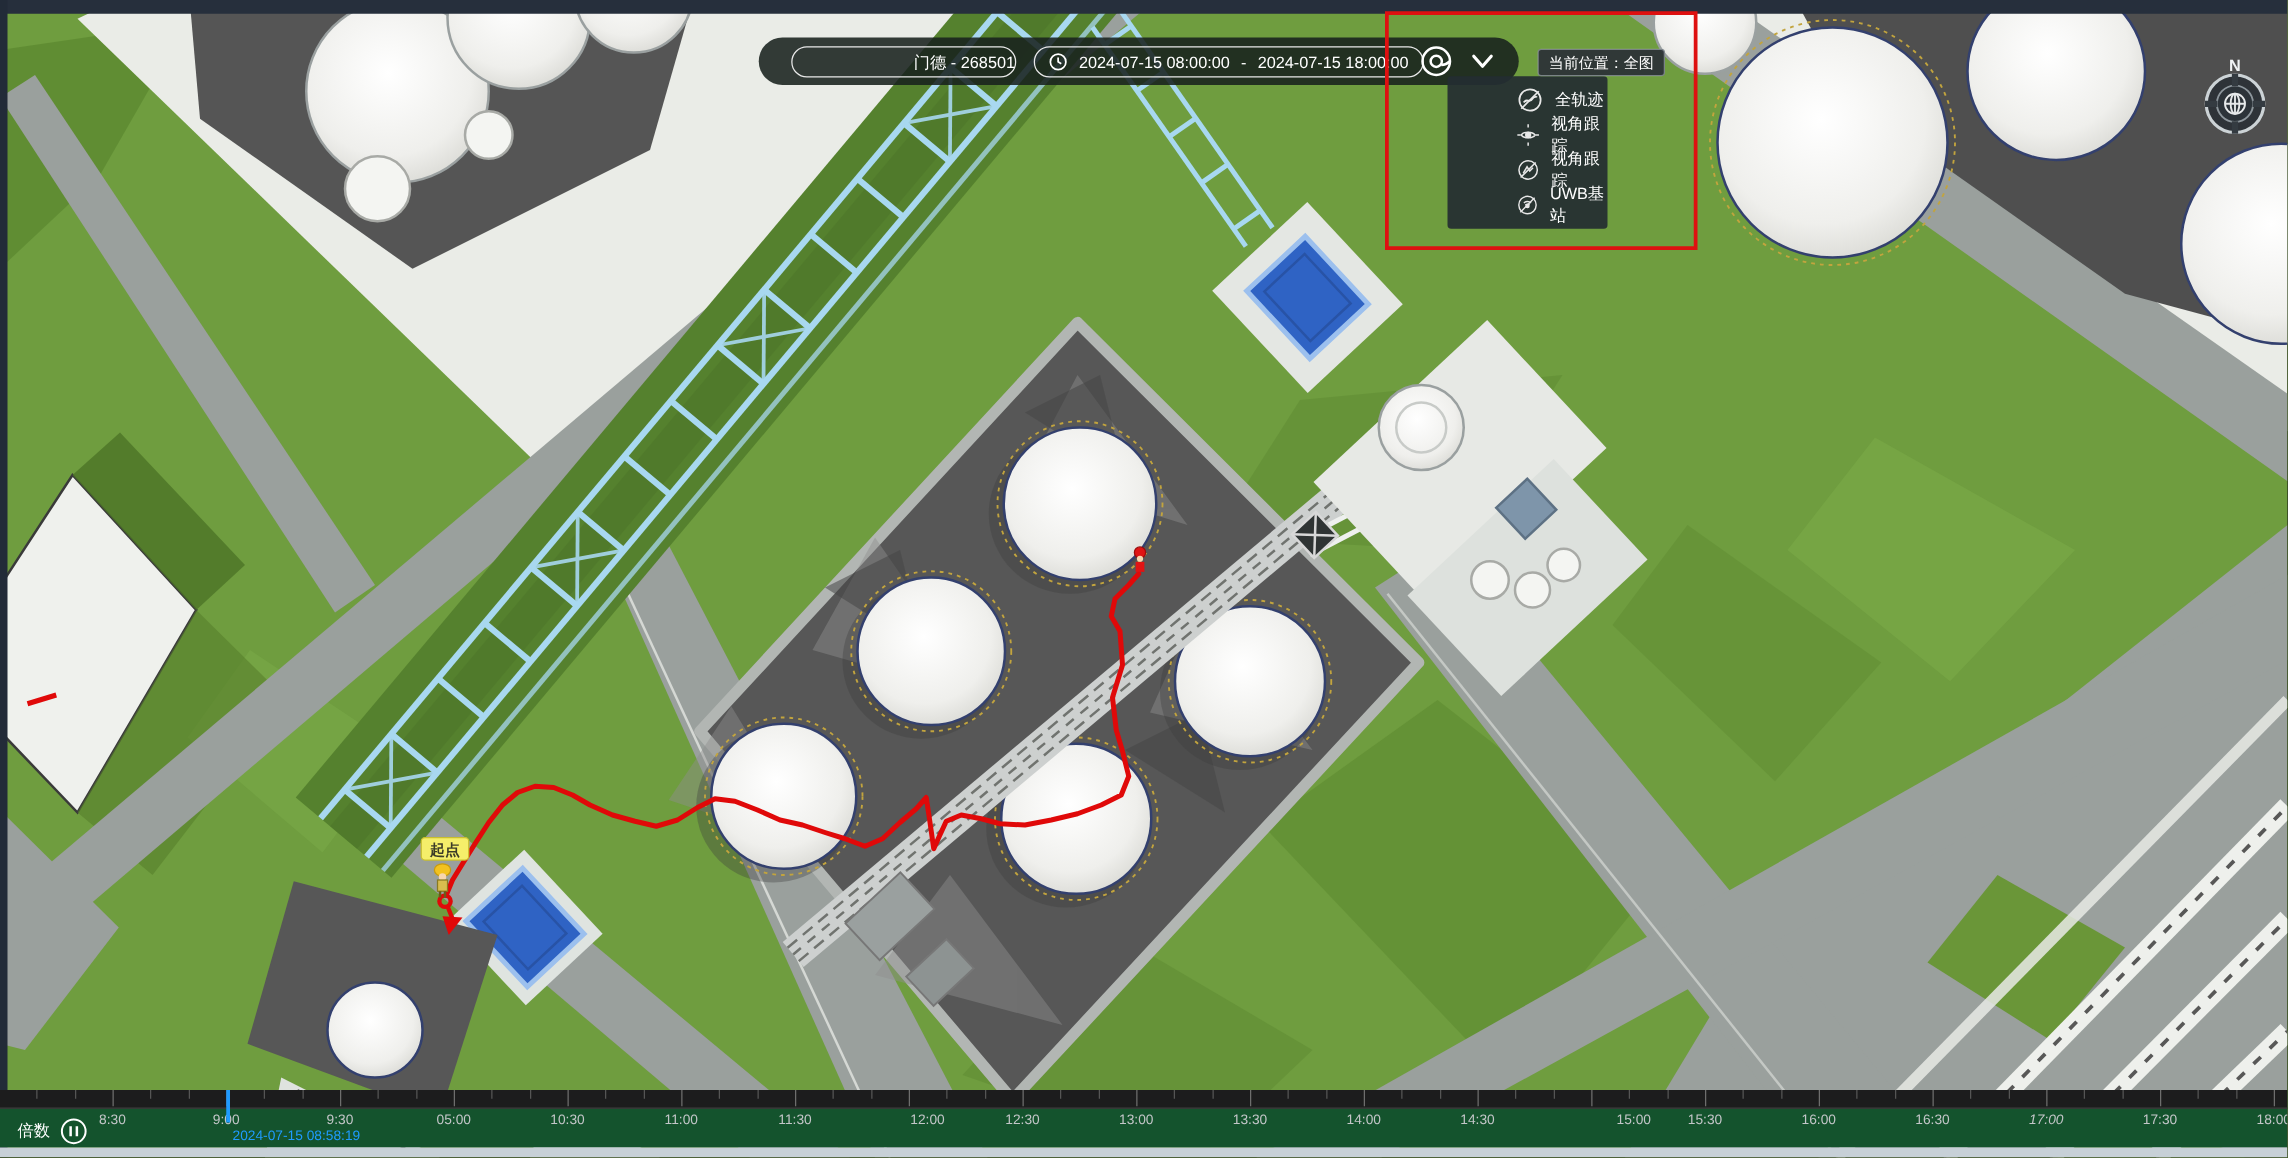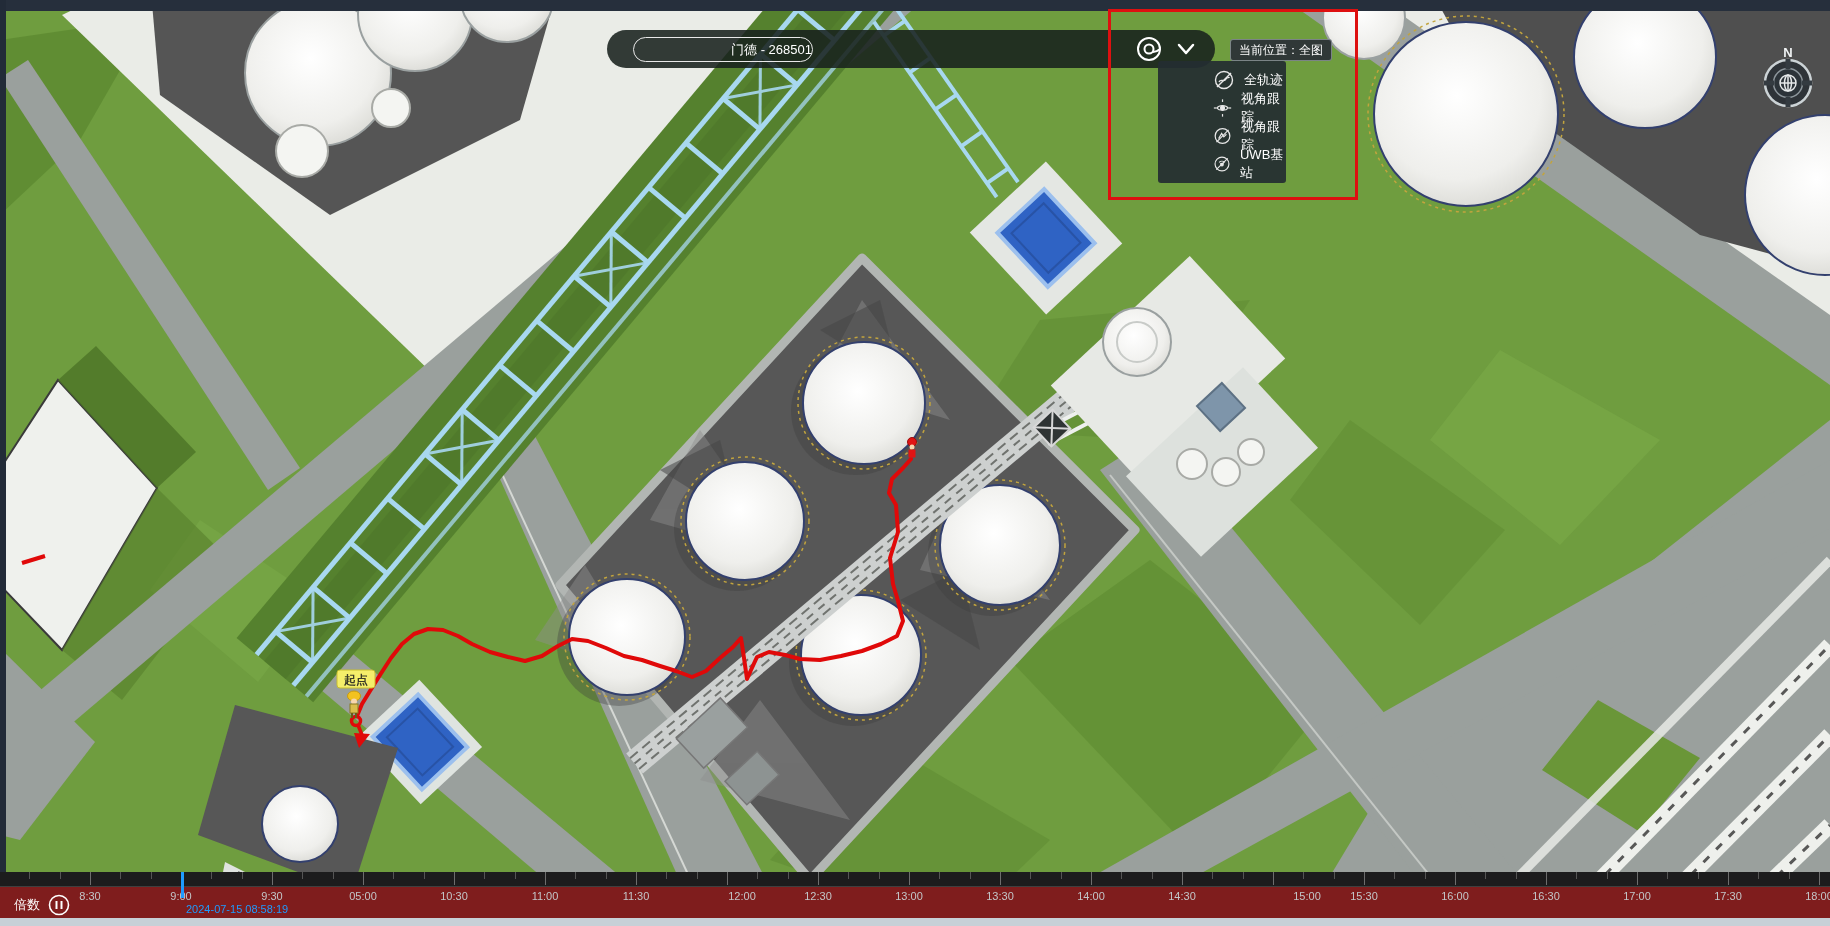--- a/index.html
+++ b/index.html
@@ -11,21 +11,21 @@
   .pill{position:absolute;top:7px;height:25px;border:1.5px solid #e9e9e9;border-radius:14px;display:flex;align-items:center;color:#fff;font-size:13px;box-sizing:border-box;}
   .pill-person{left:26px;width:180px;padding-left:25px;justify-content:flex-end;}
   .pill-time{left:220px;width:312px;justify-content:center;gap:9px;}
   .iconbtn{position:absolute;top:5px;width:28px;height:28px;cursor:pointer;}
   
   .dropdown{left:1158px;top:61px;width:128px;background:rgba(36,45,50,.93);border-radius:3px;padding:5px 0;}
   .dd-item{height:28px;display:flex;align-items:center;gap:9px;padding-left:11px;color:#fff;font-size:13px;cursor:pointer;margin-left:44px;}
   .badge{left:1230px;top:39px;height:20px;line-height:20px;padding:0 8px;background:rgba(42,48,54,.92);border:1px solid rgba(185,195,200,.55);border-radius:3px;color:#fff;font-size:12px;}
   .redbox{left:1108px;top:9px;width:250px;height:191px;border:3px solid #de1010;box-sizing:border-box;pointer-events:none;}
   
-  .timeline{left:0;top:872px;width:1830px;height:46px;background:#7f1d1d;}
+  .timeline{left:0;top:872px;width:1830px;height:46px;background:#14532d;}
   .ruler{position:absolute;left:0;top:0;width:100%;height:14px;background:#1c1c1d;border-bottom:1px solid #3f3f3f;}
   .tick{position:absolute;top:0;width:1px;background:#555;}
   .tick.major{background:#6d6d6d;}
   .ticklabel{position:absolute;top:18px;transform:translateX(-50%);color:#c3c6c8;font-size:11px;white-space:nowrap;}
   .playhead{position:absolute;top:0;width:3px;height:26px;background:#1f9bff;cursor:ew-resize;}
   .curtime{position:absolute;top:31px;color:#1f9bff;font-size:11px;white-space:nowrap;}
   .speed{position:absolute;left:14px;top:22px;color:#fff;font-size:13px;display:flex;align-items:center;gap:8px;}
   .bottomstrip{left:0;top:918px;width:1830px;height:8px;background:#c7d0d7;}
 </style>
 </head>
@@ -305,20 +305,29 @@
     <text x="1788" y="57" text-anchor="middle" font-size="13" font-weight="bold" fill="#f0f3f4">N</text>
   </g>
 
   <rect x="0" y="0" width="1830" height="11" fill="#262f3c"></rect>
   <rect x="0" y="0" width="6" height="926" fill="#222b38"></rect>
 </svg>
 
 <div class="abs toolbar">
   <div class="pill pill-person">
     <span>门德 - 268501</span>
+  </div>
+  <div class="pill pill-time">
+    <svg width="15" height="15" viewBox="0 0 15 15">
+      <circle cx="7.5" cy="7.5" r="6.2" fill="none" stroke="#fff" stroke-width="1.4"></circle>
+      <path d="M7.5,4 L7.5,7.5 L10,9" fill="none" stroke="#fff" stroke-width="1.4"></path>
+    </svg>
+    <span>2024-07-15 08:00:00</span>
+    <span>-</span>
+    <span>2024-07-15 18:00:00</span>
   </div>
   <div class="iconbtn" style="left:528px">
     <svg width="28" height="28" viewBox="0 0 28 28">
       <circle cx="14" cy="14" r="11" fill="none" stroke="#fff" stroke-width="2"></circle>
       <circle cx="14" cy="14" r="4.5" fill="none" stroke="#fff" stroke-width="2"></circle>
       <path d="M18,17 A11,11 0 0 0 25,14" fill="none" stroke="#fff" stroke-width="2"></path>
     </svg>
   </div>
   <div class="iconbtn" style="left:566px;top:8px">
     <svg width="26" height="22" viewBox="0 0 26 22">
@@ -444,21 +453,21 @@
         <span class="ticklabel" style="left: 727px; margin-left: 15px;">12:00</span>
         <span class="ticklabel" style="left: 818px;">12:30</span>
         <span class="ticklabel" style="left: 909px;">13:00</span>
         <span class="ticklabel" style="left: 1000px;">13:30</span>
         <span class="ticklabel" style="left: 1091px;">14:00</span>
         <span class="ticklabel" style="left: 1182px;">14:30</span>
         <span class="ticklabel" style="left: 1307px;">15:00</span>
         <span class="ticklabel" style="left: 1364px;">15:30</span>
         <span class="ticklabel" style="left: 1455px;">16:00</span>
         <span class="ticklabel" style="left: 1546px;">16:30</span>
-        <span class="ticklabel" style="left: 1637px;">17:00</span>
+        <span class="ticklabel" style="left: 1637px; font-style: italic;">17:00</span>
         <span class="ticklabel" style="left: 1728px;">17:30</span>
         <span class="ticklabel" style="left: 1819px;">18:00</span>
       </div>
   <div class="playhead" style="left:181px"></div>
   <div class="curtime" style="left:186px">2024-07-15 08:58:19</div>
   <div class="speed">
     <span>倍数</span>
     <svg width="22" height="22" viewBox="0 0 22 22">
       <circle cx="11" cy="11" r="9.5" fill="none" stroke="#fff" stroke-width="1.6"></circle>
       <line x1="8.5" y1="7" x2="8.5" y2="15" stroke="#fff" stroke-width="2"></line>

